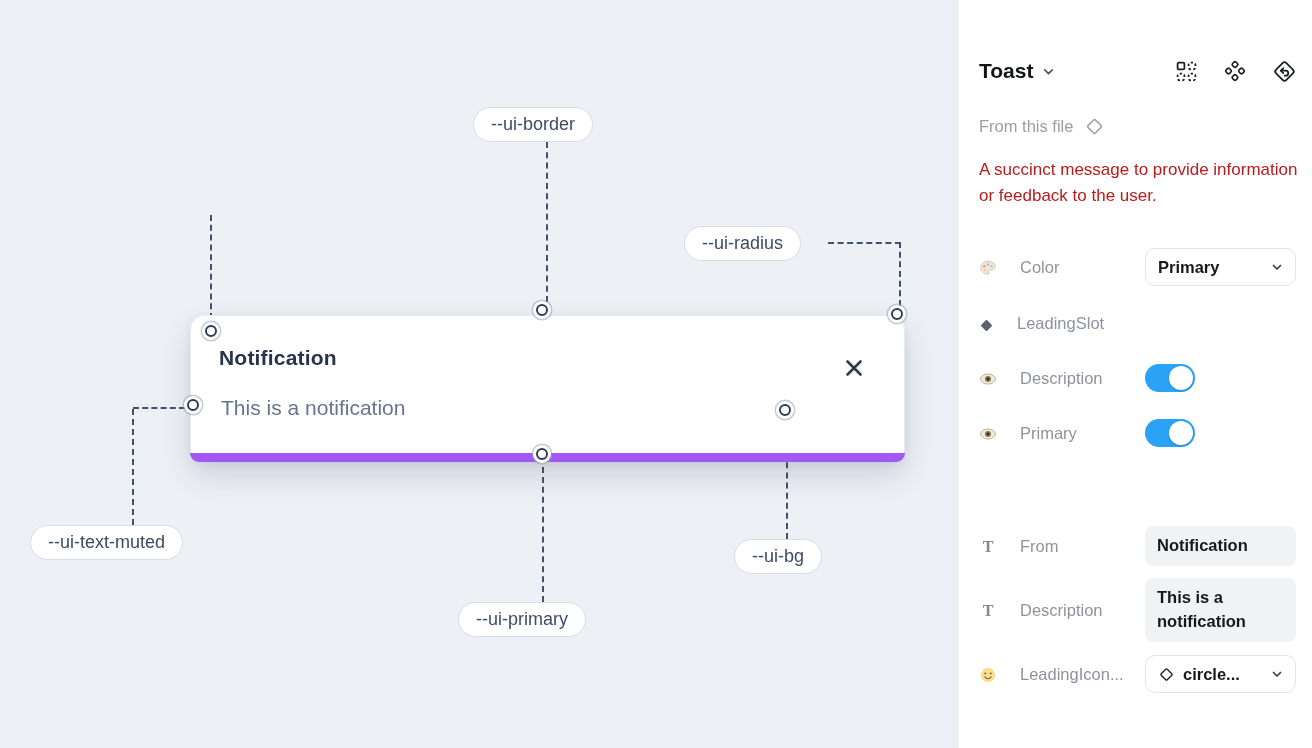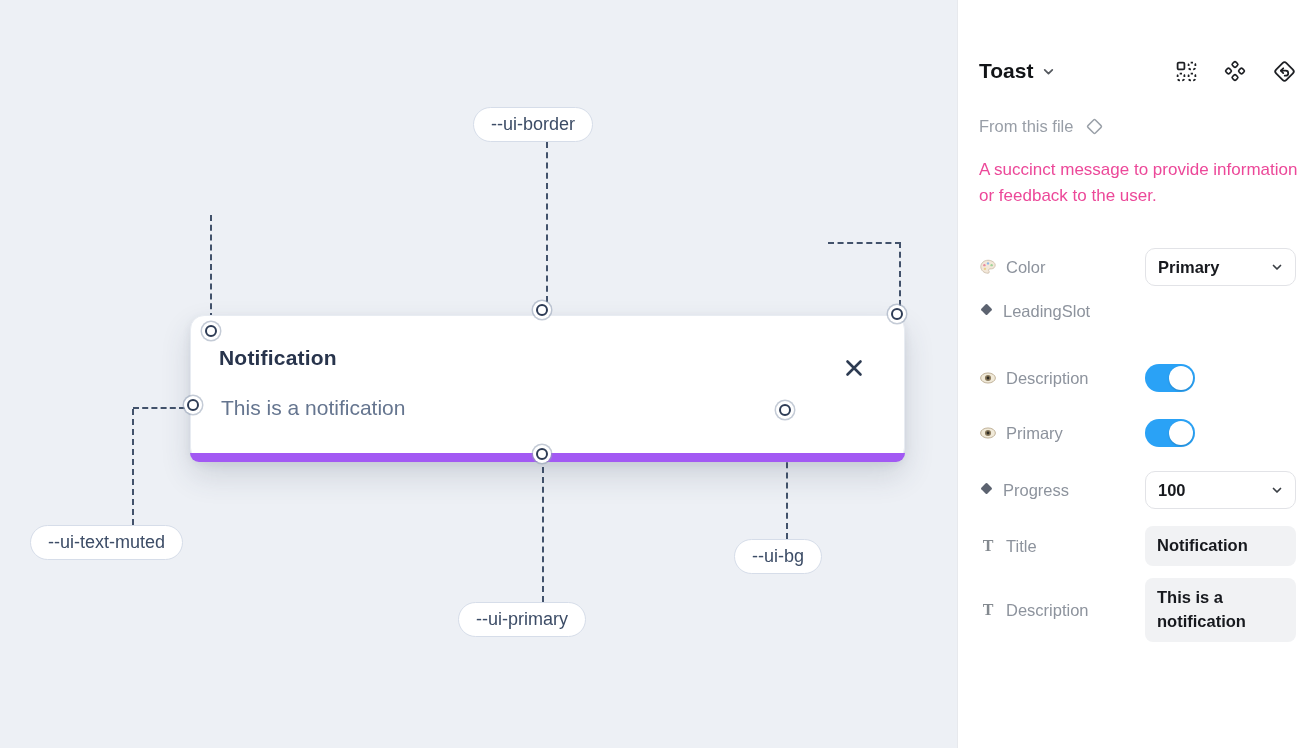--- a/index.html
+++ b/index.html
@@ -32,24 +32,24 @@
   .panel { position:absolute; left:957px; top:0; width:355px; height:748px; background:#ffffff;
            border-left:1px solid #e7e9ed; }
   .phead { position:absolute; left:21px; right:15px; top:56px; height:30px; display:flex; align-items:center; }
   .ptitle { font-size:21px; font-weight:700; color:#121417; }
   .ptitle-chev { margin-left:9px; margin-top:3px; cursor:pointer; }
   .picon-group { margin-left:auto; display:flex; align-items:center; gap:25px; }
   .picon { cursor:pointer; display:flex; }
 
   .psource { position:absolute; left:21px; top:116px; display:flex; align-items:center; gap:11px;
              font-size:16.5px; color:#989ea7; }
-  .pdesc { position:absolute; left:21px; top:157px; width:324px; font-size:17px; line-height:1.55; color:#ec4899; }
+  .pdesc { position:absolute; left:21px; top:157px; width:324px; font-size:17px; line-height:1.55; color:#b91c1c; }
 
   .prow { position:absolute; left:21px; right:16px; display:flex; align-items:center; justify-content:space-between; }
-  .plabel { display:flex; align-items:flex-start; gap:9px; font-size:16.5px; color:#8d939d; }
+  .plabel { display:flex; align-items:flex-end; gap:23px; font-size:16.5px; color:#8d939d; }
   .ticon { font-family:"Liberation Serif", serif; font-weight:700; font-size:16px; color:#83898f; width:18px; text-align:center; }
 
   .dropdown { width:151px; height:38px; background:#fff; border:1px solid #e2e3e7; border-radius:10px;
               display:flex; align-items:center; padding:0 12px; cursor:pointer; }
   .dropdown .dval { font-size:16.5px; font-weight:700; color:#17191e; flex:1; white-space:nowrap; overflow:hidden; }
   .dropdown .dd-dia { margin-right:8px; display:flex; flex:none; }
 
   .toggle { width:50px; height:28px; border-radius:14px; background:#2aa2f6; position:relative; cursor:pointer; }
   .toggle .knob { position:absolute; top:2px; right:2px; width:24px; height:24px; border-radius:50%; background:#fff;
                   box-shadow:0 1px 2px rgba(0,0,0,.18); }
@@ -67,20 +67,21 @@
     <div class="dash v" style="left:210px; top:215px; height:104px;"></div>
     <div class="dash v" style="left:546px; top:142px; height:160px;"></div>
     <div class="dash h" style="left:828px; top:242px; width:73px;"></div>
     <div class="dash v" style="left:899px; top:242px; height:64px;"></div>
     <div class="dash v" style="left:132px; top:409px; height:116px;"></div>
     <div class="dash h" style="left:133px; top:407px; width:52px;"></div>
     <div class="dash v" style="left:542px; top:467px; height:135px;"></div>
     <div class="dash v" style="left:786px; top:422px; height:117px;"></div>
 
     <div class="pill" style="left:473px; top:107px;">--ui-border</div>
+    <div class="pill" style="left:684px; top:226px;">--ui-radius</div>
     <div class="pill" style="left:458px; top:602px;">--ui-primary</div>
     <div class="pill" style="left:30px;  top:525px;">--ui-text-muted</div>
     <div class="pill" style="left:734px; top:539px;">--ui-bg</div>
 
     <div class="toast">
       <div class="toast-title">Notification</div>
       <div class="toast-desc">This is a notification</div>
       <svg class="toast-close" width="22" height="22" viewBox="0 0 22 22" fill="none" stroke="#2d3b52" stroke-width="2.6" stroke-linecap="round">
         <path d="M4.5 4.5L17.5 17.5M17.5 4.5L4.5 17.5"></path>
       </svg>
@@ -156,21 +157,21 @@
         <span>Color</span>
       </span>
       <span class="dropdown">
         <span class="dval">Primary</span>
         <svg width="12" height="12" viewBox="0 0 12 12" fill="none" stroke="#3a3f45" stroke-width="1.7" stroke-linecap="round" stroke-linejoin="round">
             <path d="M2.5 4.5L6 8l3.5-3.5"></path>
           </svg>
       </span>
     </div>
 
-    <div class="prow" style="top:292px; height:38px;">
+    <div class="prow" style="top:304px; height:38px;">
       <span class="plabel">
         <span style="display:flex;">
           <svg width="15" height="15" viewBox="0 0 14 14">
               <rect x="3.1" y="3.1" width="7.8" height="7.8" rx="1" fill="#5c6370" transform="rotate(45 7 7)"></rect>
             </svg>
         </span>
         <span>LeadingSlot</span>
       </span>
     </div>
 
@@ -203,48 +204,56 @@
         </span>
         <span>Primary</span>
       </span>
       <span style="width:151px;">
         <span class="toggle" style="display:block;">
             <span class="knob" style="display:block;"></span>
           </span>
       </span>
     </div>
 
-    <div class="prow" style="top:471px; height:38px;">
-      <span class="plabel">
-        <span style="display:flex;">
-          <svg width="15" height="15" viewBox="0 0 14 14">
-              <rect x="3.1" y="3.1" width="7.8" height="7.8" rx="1" fill="#5c6370" transform="rotate(45 7 7)"></rect>
-            </svg>
-        </span>
-        <span>Progress</span>
+
+    <div class="prow" style="top:527px; height:38px;">
+      <span class="plabel">
+        <span class="ticon">T</span>
+        <span>From</span>
+      </span>
+      <span class="tfield">Notification</span>
+    </div>
+
+    <div class="prow" style="top:577px; height:66px;">
+      <span class="plabel">
+        <span class="ticon">T</span>
+        <span>Description</span>
+      </span>
+      <span class="tfield">This is a notification</span>
+    </div>
+
+    <div class="prow" style="top:655px; height:38px;">
+      <span class="plabel">
+        <span style="display:flex; opacity:.85;">
+          <svg width="18" height="18" viewBox="0 0 20 20">
+              <circle cx="10" cy="10" r="8" fill="#fcd879"></circle>
+              <circle cx="7" cy="8.2" r="1.1" fill="#5b4a2f"></circle>
+              <circle cx="13" cy="8.2" r="1.1" fill="#5b4a2f"></circle>
+              <path d="M6.5 12.2c1 1.3 2.2 2 3.5 2s2.5-.7 3.5-2" stroke="#5b4a2f" stroke-width="1.3" fill="none" stroke-linecap="round"></path>
+            </svg>
+        </span>
+        <span>LeadingIcon...</span>
       </span>
       <span class="dropdown">
-        <span class="dval">100</span>
+        <span class="dd-dia">
+          <svg width="17" height="17" viewBox="0 0 20 20" fill="none" stroke="#1d1f23" stroke-width="1.6">
+              <rect x="5" y="5" width="10" height="10" rx="1.2" transform="rotate(45 10 10)"></rect>
+            </svg>
+        </span>
+        <span class="dval">circle...</span>
         <svg width="12" height="12" viewBox="0 0 12 12" fill="none" stroke="#3a3f45" stroke-width="1.7" stroke-linecap="round" stroke-linejoin="round">
             <path d="M2.5 4.5L6 8l3.5-3.5"></path>
           </svg>
       </span>
     </div>
 
-    <div class="prow" style="top:527px; height:38px;">
-      <span class="plabel">
-        <span class="ticon">T</span>
-        <span>Title</span>
-      </span>
-      <span class="tfield">Notification</span>
-    </div>
-
-    <div class="prow" style="top:577px; height:66px;">
-      <span class="plabel">
-        <span class="ticon">T</span>
-        <span>Description</span>
-      </span>
-      <span class="tfield">This is a notification</span>
-    </div>
-
-
   </div>
 </div>
 
 </body></html>

